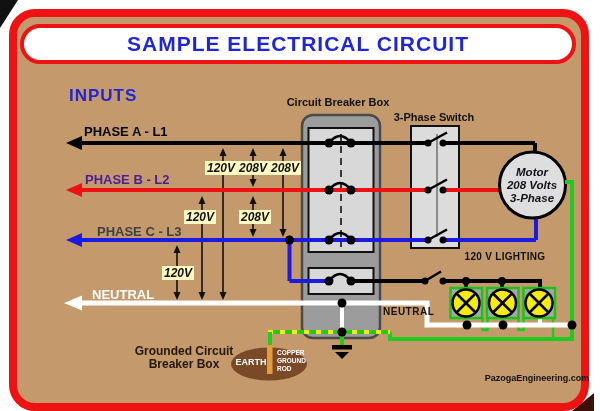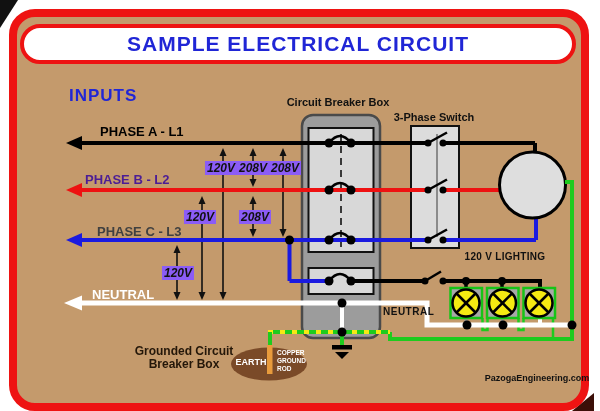--- a/index.html
+++ b/index.html
@@ -15,21 +15,21 @@
              clip-path:polygon(100% 0,100% 100%,0 100%);z-index:0;}
   svg.diagram{position:absolute;left:0;top:0;z-index:2;}
   .lbl{position:absolute;z-index:3;white-space:nowrap;}
   .titlebar{position:absolute;left:20px;top:24px;width:556px;height:40px;
             background:#ffffff;border:4px solid #ee1312;border-radius:22px;
             box-sizing:border-box;z-index:3;display:flex;align-items:center;justify-content:center;}
   .title-text{font-size:21px;font-weight:bold;color:#2026d6;letter-spacing:1px;}
   .inputs{left:69px;top:86px;font-size:17px;font-weight:bold;color:#2026d6;letter-spacing:1px;}
   .phase-lbl{font-size:13px;font-weight:bold;}
   .volt{font-size:12px;font-weight:bold;font-style:italic;color:#111;
-        background:#8b5cf6;padding:0 2px;transform:translateX(-50%);}
+        background:#fef9c3;padding:0 2px;transform:translateX(-50%);}
   .boxlbl{font-size:11px;font-weight:bold;color:#111;transform:translateX(-50%);}
   .motor-lbl{left:532px;top:185px;transform:translate(-50%,-50%);text-align:center;
              font-size:11.5px;line-height:13px;font-weight:bold;font-style:italic;color:#101018;}
   .cap{font-size:10px;font-weight:bold;color:#111;transform:translateX(-50%);letter-spacing:.3px;}
   .neutral2{left:383px;top:306px;font-size:10px;font-weight:bold;color:#111;letter-spacing:.5px;}
   .grounded{transform:translateX(-50%);font-size:12px;font-weight:bold;color:#241709;}
   .earth-lbl{left:251px;top:357px;transform:translateX(-50%);font-size:9px;font-weight:bold;color:#fff;}
   .rod-lbl{left:277px;top:349px;font-size:6.5px;line-height:8px;font-weight:bold;color:#fff;}
   .watermark{left:537px;top:373px;transform:translateX(-50%);font-size:9px;font-weight:bold;color:#111;}
 </style>
@@ -210,35 +210,40 @@
     <ellipse cx="269" cy="364" rx="38" ry="16.5" fill="#7a4a28"></ellipse>
     <rect x="267" y="345" width="5.5" height="29" fill="#e89b3c"></rect>
   </svg>
 
   <div class="titlebar">
     <span class="title-text">SAMPLE ELECTRICAL CIRCUIT</span>
   </div>
 
   <div class="lbl inputs">INPUTS</div>
 
-  <div class="lbl phase-lbl" style="left:100px;top:124px;color:#000">PHASE A - L1</div>
+  <div class="lbl phase-lbl" style="left:84px;top:124px;color:#000">PHASE A - L1</div>
   <div class="lbl phase-lbl" style="left:85px;top:172px;color:#4c1d95">PHASE B - L2</div>
   <div class="lbl phase-lbl" style="left:97px;top:224px;color:#404040">PHASE C - L3</div>
   <div class="lbl phase-lbl" style="left:92px;top:287px;color:#fff">NEUTRAL</div>
 
   <div class="lbl volt" style="left:221px;top:161px">120V</div>
   <div class="lbl volt" style="left:253px;top:161px">208V</div>
   <div class="lbl volt" style="left:285px;top:161px">208V</div>
   <div class="lbl volt" style="left:200px;top:210px">120V</div>
   <div class="lbl volt" style="left:255px;top:210px">208V</div>
   <div class="lbl volt" style="left:178px;top:266px">120V</div>
 
   <div class="lbl boxlbl" style="left:338px;top:96px">Circuit Breaker Box</div>
   <div class="lbl boxlbl" style="left:434px;top:111px">3-Phase Switch</div>
 
+  <div class="lbl motor-lbl">
+    <div>Motor</div>
+    <div>208 Volts</div>
+    <div>3-Phase</div>
+  </div>
 
   <div class="lbl cap" style="left:505px;top:251px">120 V LIGHTING</div>
   <div class="lbl neutral2">NEUTRAL</div>
 
   <div class="lbl grounded" style="left:184px;top:344px">Grounded Circuit</div>
   <div class="lbl grounded" style="left:184px;top:357px">Breaker Box</div>
   <div class="lbl earth-lbl">EARTH</div>
   <div class="lbl rod-lbl">
     <div>COPPER</div>
     <div>GROUND</div>

